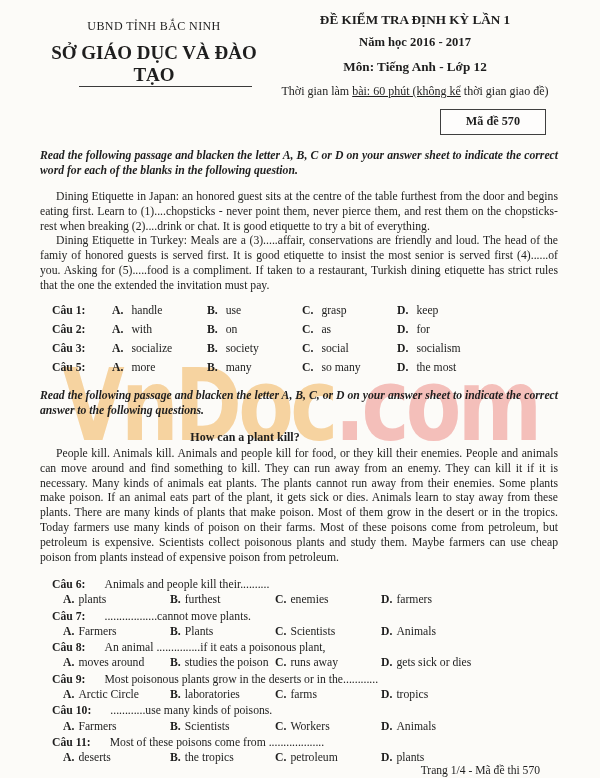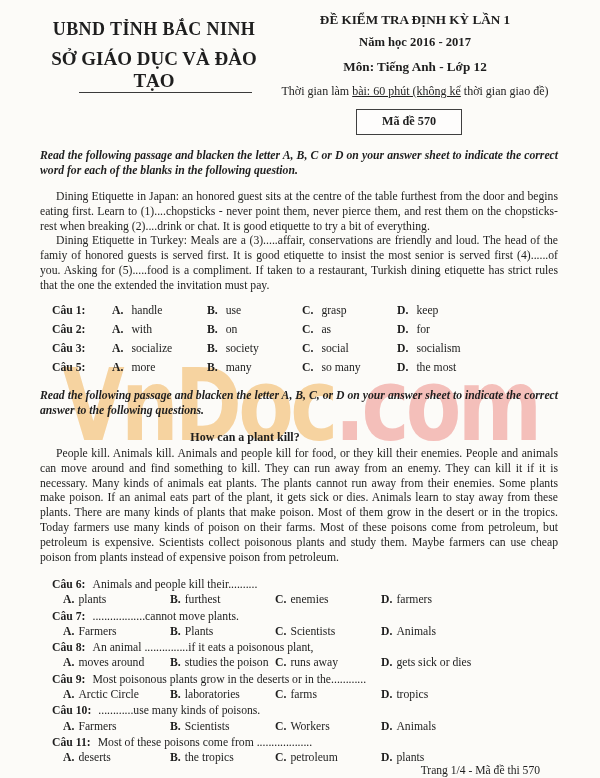--- a/index.html
+++ b/index.html
@@ -27,45 +27,45 @@
   }
   .wm-orange{color:#f6d3a0;}
   .wm-pink{color:#f4bfba;}
   .page{
     position:relative;z-index:1;
     padding:12px 42px 0 40px;
   }
   
   .hdr{display:flex;}
   .h-left{width:228px;text-align:center;padding-top:7px;flex:none;}
-  .h-left-1{font-size:18px;letter-spacing:.4px;font-weight:bold;}
+  .h-left-1{font-size:12px;letter-spacing:.4px;}
   .h-left-2{font-weight:bold;font-size:19px;margin-top:8px;position:relative;display:inline-block;}
   .h-left-2::after{content:"";position:absolute;left:17%;right:7%;bottom:-1px;border-bottom:1.4px solid #3a3a3a;}
   .h-right{flex:1;text-align:center;padding-left:4px;}
   .h-title{font-weight:bold;font-size:13.2px;}
   .h-year{font-weight:bold;font-size:12.6px;margin-top:7px;}
   .h-subject{font-weight:bold;font-size:13.2px;margin-top:9px;}
   .h-time{font-size:12px;margin-top:9px;white-space:nowrap;}
   .h-time .u{text-decoration:underline;}
-  .h-codewrap{text-align:center;margin-top:10px;margin-right:12px;}
+  .h-codewrap{text-align:right;margin-top:10px;margin-right:12px;}
   .code-box{display:inline-block;border:1.6px solid #3f3f3f;padding:4px 25px 5px;font-weight:bold;font-size:12.2px;background:rgba(255,255,255,.5);}
   
   .instr{font-weight:bold;font-style:italic;text-align:justify;line-height:15px;margin-top:13px;}
   .para{text-align:justify;text-indent:16px;line-height:14.9px;margin:0;}
   .sec2-title{font-weight:bold;text-align:center;margin:7px 108px 2px 0;font-size:12px;}
   
   .q15{margin-top:10px;}
   .qrow{display:grid;grid-template-columns:60px 95px 95px 95px auto;line-height:14px;margin:0 0 5px 12px;}
   .qlabel{font-weight:bold;}
   .opt b{font-weight:bold;margin-right:8px;}
   
   .q612{margin-top:11px;}
   .q2{margin-bottom:1px;}
   .q2stem{line-height:15.3px;margin-left:12px;}
-  .q2stem b{font-weight:bold;margin-right:7px;}
+  .q2stem b{font-weight:bold;margin-right:19px;}
   .q2opts{display:grid;grid-template-columns:107px 105px 106px auto;padding-left:23px;line-height:15.3px;}
   .q2opts b{font-weight:bold;margin-right:4px;}
   .footer{position:absolute;bottom:1px;right:60px;font-size:11.6px;z-index:1;}
 </style>
 </head>
 <body>
 
 <div class="watermark"><span class="wm-orange">VnDoc</span><span class="wm-pink">.com</span></div>
 
 <div class="page">

